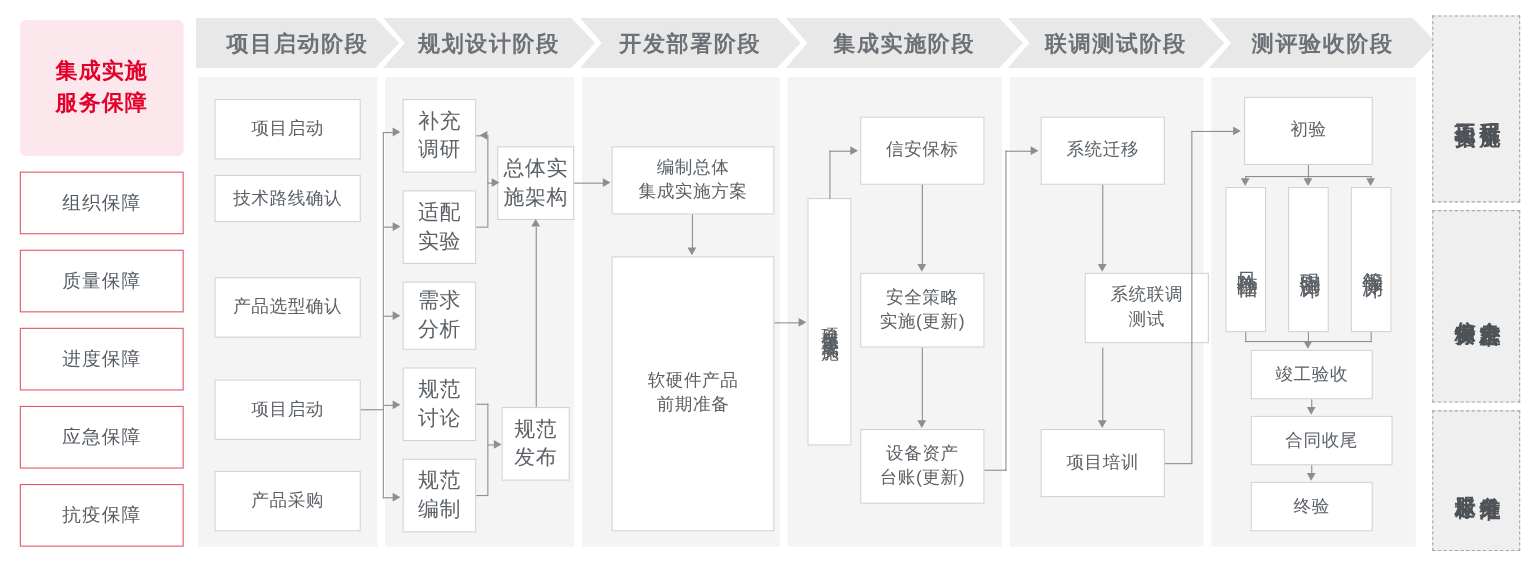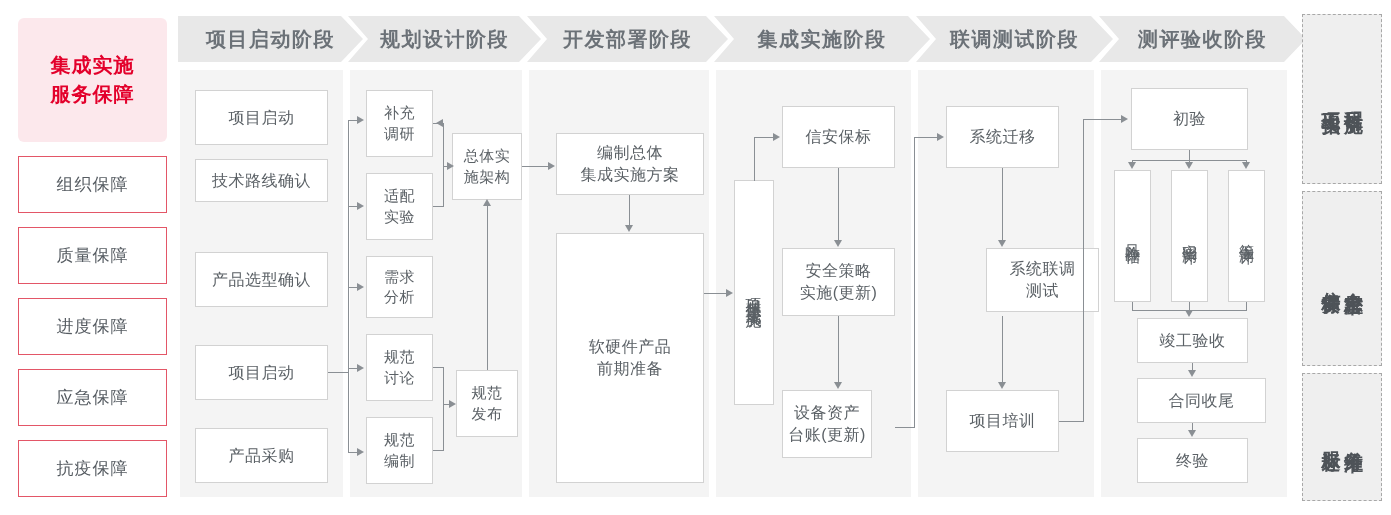--- a/index.html
+++ b/index.html
@@ -70,21 +70,21 @@
     position: absolute;
     background: #ffffff;
     border: 1px solid #d2d2d2;
     display: flex; align-items: center; justify-content: center;
     text-align: center;
     font-size: 16px;
     color: #5b6166;
     line-height: 1.35;
     letter-spacing: 0.5px;
   }
-  .node.sm { font-size: 15px; }
+  .node.sm { font-size: 19px; }
   .node.vert {
     writing-mode: vertical-rl;
     text-orientation: upright;
     letter-spacing: 2px;
     line-height: 1.2;
   }
 
   
   .conn { position: absolute; background: #8a8f94; }
   .h { height: 1.4px; }
@@ -200,21 +200,21 @@
   </div>
   <div class="node" style="left:556px; top:133px; width:148px; height:62px">
     <span>编制总体<br>集成实施方案</span>
   </div>
 
   <div class="node vert" style="left:734px; top:180px; width:40px; height:225px">项目整体集成实施</div>
   <div class="node" style="left:782px; top:106px; width:113px; height:62px">信安保标</div>
   <div class="node" style="left:782px; top:248px; width:113px; height:68px">
     <span>安全策略<br>实施(更新)</span>
   </div>
-  <div class="node" style="left:782px; top:390px; width:90px; height:68px">
+  <div class="node" style="left:782px; top:390px; width:113px; height:68px">
     <span>设备资产<br>台账(更新)</span>
   </div>
 
   <div class="node" style="left:946px; top:106px; width:113px; height:62px">系统迁移</div>
   <div class="node" style="left:986px; top:248px; width:113px; height:64px">
     <span>系统联调<br>测试</span>
   </div>
   <div class="node" style="left:946px; top:390px; width:113px; height:62px">项目培训</div>
 
   <div class="node" style="left:1131px; top:88px;  width:117px; height:62px">初验</div>

